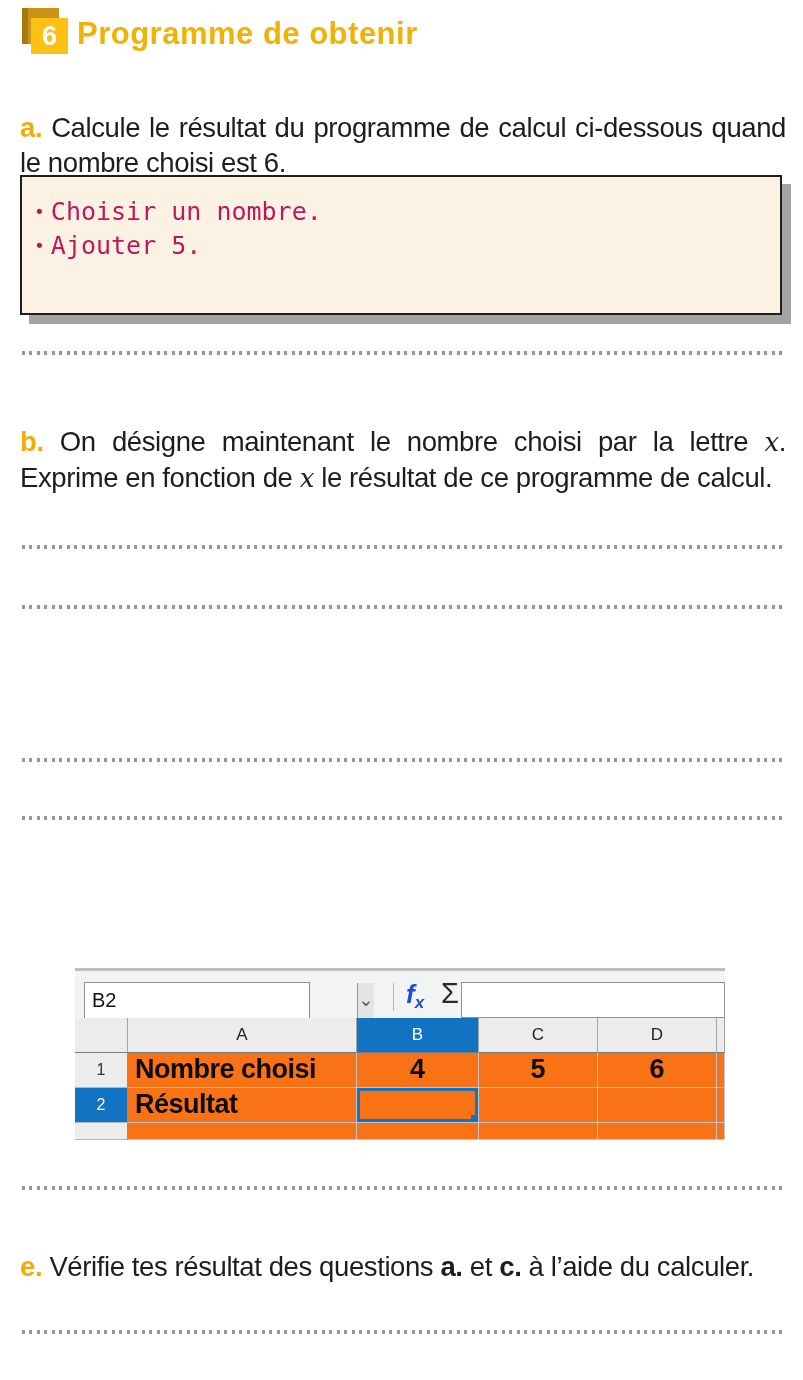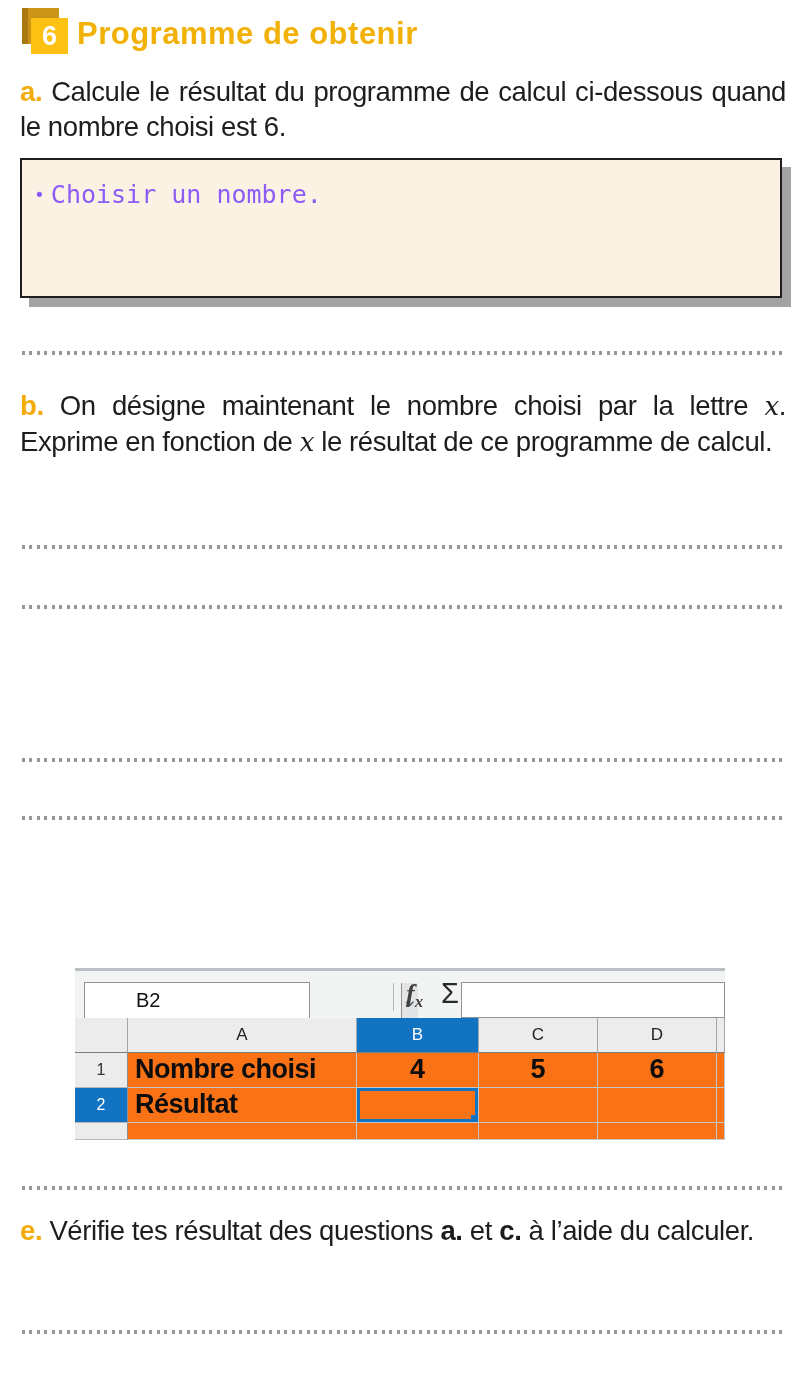--- a/index.html
+++ b/index.html
@@ -13,59 +13,59 @@
   #title-row { position:absolute; left:20px; top:6px; width:765px; height:52px; }
   .badge { position:absolute; width:37px; height:36px; }
   .badge-back { left:2px; top:2px; background:#cb9318; border-left:6px solid #a9780e; }
   .badge-front { left:11px; top:12px; background:#fcc112; color:#ffffff;
     font-size:27px; font-weight:bold; text-align:center; line-height:36px; }
   .title-text { position:absolute; left:57px; top:10px; font-size:31px; font-weight:bold;
     color:#f2b106; letter-spacing:0.5px; }
 
   
   .question { position:absolute; left:20px; width:766px; font-size:27.5px;
-    line-height:35px; text-align:justify; letter-spacing:-0.4px; color:#1d1d1b; }
+    line-height:35px; text-align:justify; letter-spacing:-0.4px; color:#1d1d1b;margin-top:36px; }
   .qlabel { font-weight:bold; color:#f2ab08; }
   .qbold { font-weight:bold; color:#1d1d1b; }
   .qvar { font-family:"DejaVu Serif", serif; font-style:italic; font-size:26px; }
   #q-a { top:74px; }
   #q-b { top:388px; }
   #q-c { top:641px; }
   #q-d { top:852px; }
   #q-e { top:1213px; }
 
   
-  #program-box { position:absolute; left:20px; top:158px; width:762px; height:140px;
+  #program-box { position:absolute; left:20px; top:175px; width:762px; height:140px;
     background:#fcf2e3; border:2px solid #1e1e1e; box-shadow:9px 9px 0 0 #a3a3a3;
     padding:18px 22px 0 12px; font-family:"DejaVu Sans Mono", monospace;
-    font-size:25px; line-height:34px; color:#8b5cf6; }
+    font-size:25px; line-height:34px; color:#be185d; }
   .code-line { white-space:nowrap; }
   .code-bullet { font-size:18px; vertical-align:2px; margin-right:6px; }
 
   
   .dotline { position:absolute; left:22px; width:763px; height:4px;
     background:repeating-linear-gradient(to right, #979797 0 3px, transparent 3px 7.5px); }
   #dot-1 { top:351px; } #dot-2 { top:545px; } #dot-3 { top:605px; }
   #dot-4 { top:758px; } #dot-5 { top:816px; } #dot-6 { top:1186px; }
   #dot-7 { top:1330px; }
 
   
   #sheet { position:absolute; left:75px; top:968px; width:650px; height:172px;
     background:#ffffff; overflow:hidden; letter-spacing:0; }
   #sheet-toolbar { position:absolute; left:0; top:0; width:650px; height:50px;
     background:#f2f3f3; border-top:3px solid #b9bec2; }
   #name-box { position:absolute; left:9px; top:11px; width:226px; height:37px;
-    border:1px solid #919191; background:#ffffff; display:flex;padding-left:44px; }
+    border:1px solid #919191; background:#ffffff; display:flex; }
   #name-box input { flex:1; border:0; outline:0; padding-left:7px; font-size:20px;
     font-family:"Liberation Sans", sans-serif; color:#101010; background:transparent; }
   #name-box-btn { width:28px; background:#e2e4e6; border-left:1px solid #919191;
     color:#5a5f63; font-size:19px; text-align:center; line-height:33px; cursor:default; }
   .tb-sep { position:absolute; left:318px; top:12px; width:1px; height:28px; background:#b5b8bb; }
-  #fx-btn { position:absolute; left:331px; top:8px; color:#404040;
-    font-family:Liberation Serif, serif; font-style:italic; font-weight:bold; }
+  #fx-btn { position:absolute; left:331px; top:8px; color:#1d4ed8;
+    font-family:Liberation Sans, sans-serif; font-style:italic; font-weight:bold; }
   #fx-btn .fx-f { font-size:26px; }
   #fx-btn .fx-x { font-size:17px; vertical-align:-5px; }
   #sigma-btn { position:absolute; left:366px; top:6px; font-size:29px; color:#28292b; }
   #sigma-arrow { position:absolute; left:400px; top:17px; font-size:10px; color:#3a3c3e; }
   #equals-btn { position:absolute; left:424px; top:4px; font-size:29px; font-weight:bold; color:#28292b; }
   #formula-input { position:absolute; left:386px; top:11px; width:264px; height:36px;
     border:1px solid #919191; background:#ffffff; font-size:20px; padding-left:6px;
     font-family:"Liberation Sans", sans-serif; outline:0; }
 
   #grid { position:absolute; left:0; top:50px; width:650px; }
@@ -105,20 +105,23 @@
 
   <div class="question" id="q-a">
     <span class="qlabel">a.</span>
     <span>Calcule le résultat du programme de calcul ci-dessous quand le nombre choisi est 6.</span>
   </div>
 
   <div id="program-box">
     <div class="code-line">
       <span class="code-bullet">•</span><span>Choisir un nombre.</span>
     </div>
+    <div class="code-line">
+      <span class="code-bullet">•</span><span>Ajouter 5.</span>
+    </div>
   </div>
 
   <div class="dotline" id="dot-1"></div>
   <div class="dotline" id="dot-2"></div>
   <div class="dotline" id="dot-3"></div>
   <div class="dotline" id="dot-4"></div>
   <div class="dotline" id="dot-5"></div>
   <div class="dotline" id="dot-6"></div>
   <div class="dotline" id="dot-7"></div>
 

